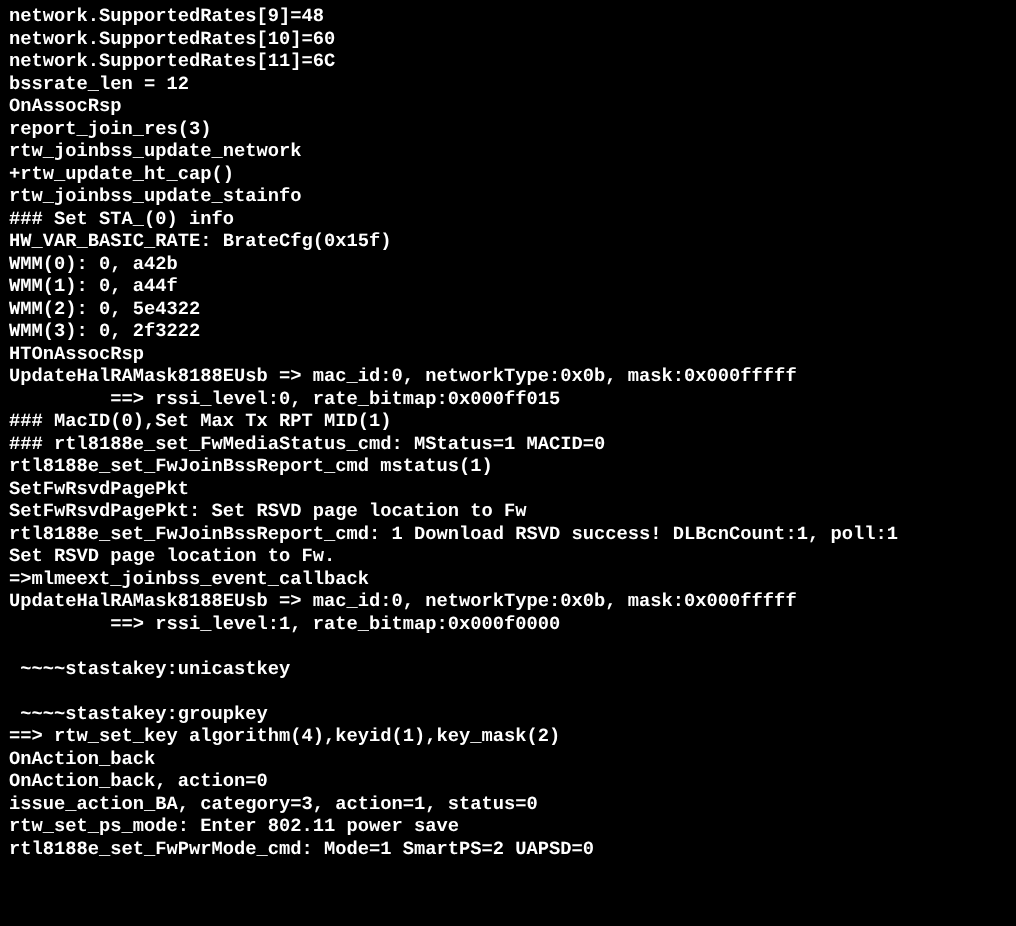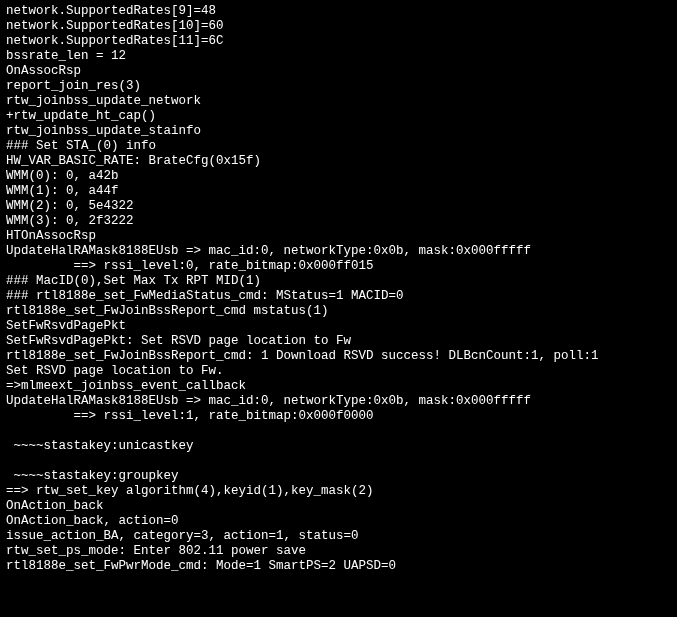--- a/index.html
+++ b/index.html
@@ -11,18 +11,19 @@
       font-size: 12.5px;
       line-height: 15px;
       overflow-x: auto;
     }
     #terminal {
       padding: 4px 6px;
       white-space: pre;
     }
     .line {
       display: block;
+      font-weight: bold;
     }
   </style>
 </head>
 <body>
 
 <div id="terminal"><span class="line">network.SupportedRates[9]=48</span><span class="line">network.SupportedRates[10]=60</span><span class="line">network.SupportedRates[11]=6C</span><span class="line">bssrate_len = 12</span><span class="line">OnAssocRsp</span><span class="line">report_join_res(3)</span><span class="line">rtw_joinbss_update_network</span><span class="line">+rtw_update_ht_cap()</span><span class="line">rtw_joinbss_update_stainfo</span><span class="line">### Set STA_(0) info</span><span class="line">HW_VAR_BASIC_RATE: BrateCfg(0x15f)</span><span class="line">WMM(0): 0, a42b</span><span class="line">WMM(1): 0, a44f</span><span class="line">WMM(2): 0, 5e4322</span><span class="line">WMM(3): 0, 2f3222</span><span class="line">HTOnAssocRsp</span><span class="line">UpdateHalRAMask8188EUsb =&gt; mac_id:0, networkType:0x0b, mask:0x000fffff</span><span class="line">         ==&gt; rssi_level:0, rate_bitmap:0x000ff015</span><span class="line">### MacID(0),Set Max Tx RPT MID(1)</span><span class="line">### rtl8188e_set_FwMediaStatus_cmd: MStatus=1 MACID=0</span><span class="line">rtl8188e_set_FwJoinBssReport_cmd mstatus(1)</span><span class="line">SetFwRsvdPagePkt</span><span class="line">SetFwRsvdPagePkt: Set RSVD page location to Fw</span><span class="line">rtl8188e_set_FwJoinBssReport_cmd: 1 Download RSVD success! DLBcnCount:1, poll:1</span><span class="line">Set RSVD page location to Fw.</span><span class="line">=&gt;mlmeext_joinbss_event_callback</span><span class="line">UpdateHalRAMask8188EUsb =&gt; mac_id:0, networkType:0x0b, mask:0x000fffff</span><span class="line">         ==&gt; rssi_level:1, rate_bitmap:0x000f0000</span><span class="line">&nbsp;</span><span class="line"> ~~~~stastakey:unicastkey</span><span class="line">&nbsp;</span><span class="line"> ~~~~stastakey:groupkey</span><span class="line">==&gt; rtw_set_key algorithm(4),keyid(1),key_mask(2)</span><span class="line">OnAction_back</span><span class="line">OnAction_back, action=0</span><span class="line">issue_action_BA, category=3, action=1, status=0</span><span class="line">rtw_set_ps_mode: Enter 802.11 power save</span><span class="line">rtl8188e_set_FwPwrMode_cmd: Mode=1 SmartPS=2 UAPSD=0</span></div>
 
 </body></html>

